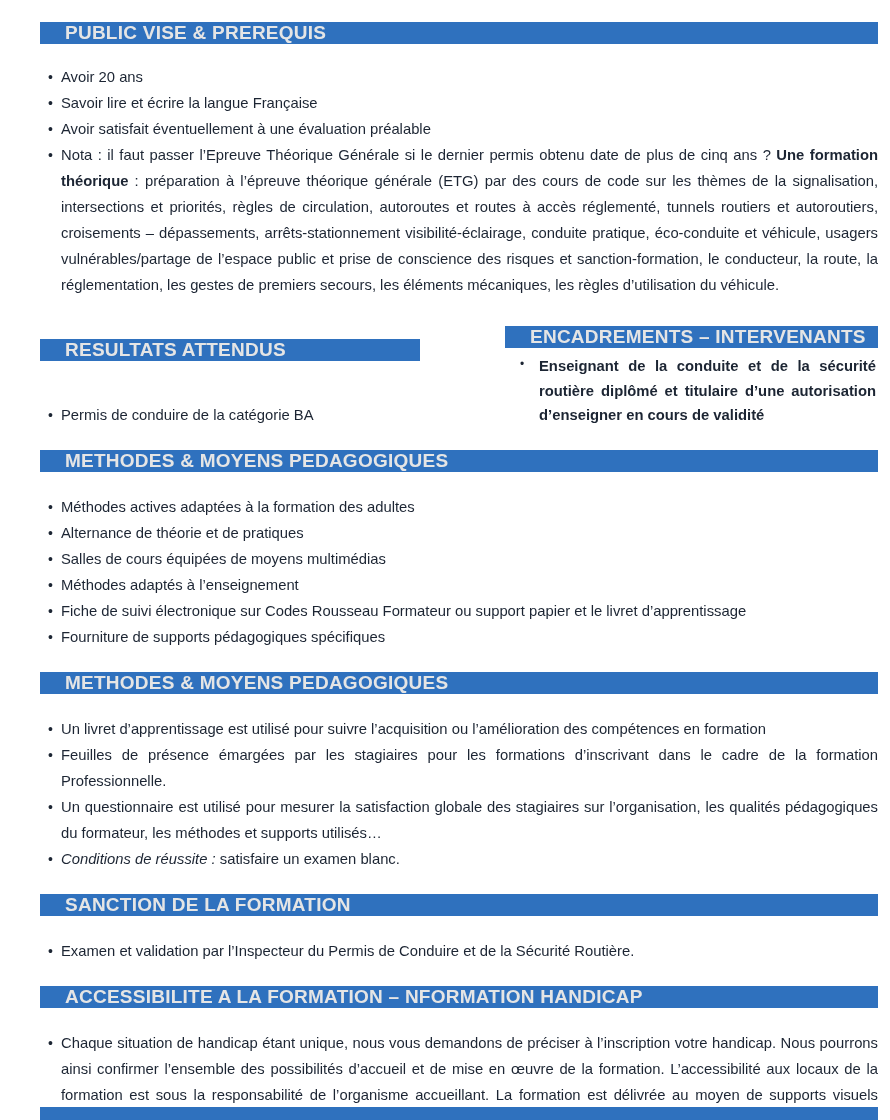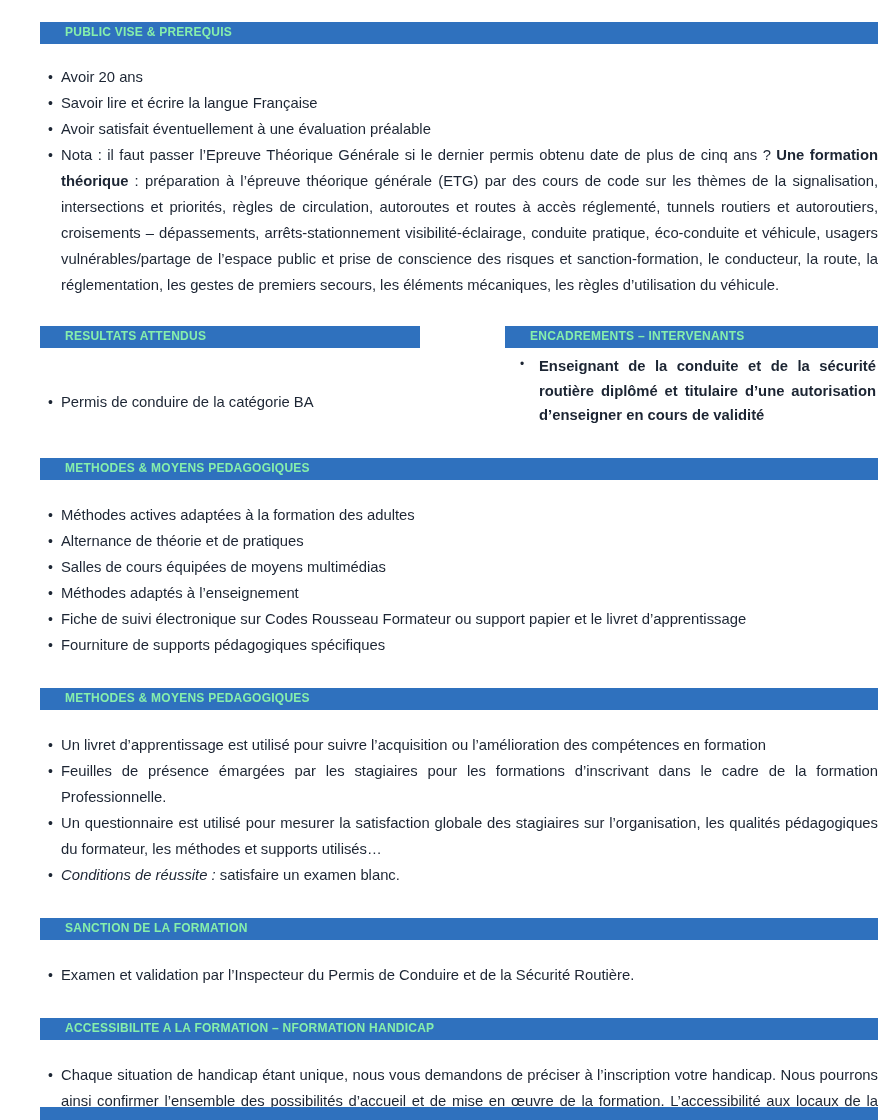--- a/index.html
+++ b/index.html
@@ -9,23 +9,23 @@
   *{margin:0;padding:0;box-sizing:border-box;}
   html,body{background:#ffffff;}
   body{
     width:890px;height:1120px;overflow:hidden;position:relative;
     font-family:"Liberation Sans",sans-serif;
     color:var(--text);
   }
   .content{padding:22px 12px 0 40px;}
   .bar{
     background:var(--accent);
-    color:#86efac;
+    color:#e5e5e5;
     font-weight:bold;
-    font-size:12px;
+    font-size:19px;
     letter-spacing:.25px;
     padding:3px 8px 4px 25px;
     line-height:15px;
   }
   ul.bullets{list-style:none;margin:20px 0 0 8px;}
   ul.bullets li{
     position:relative;
     padding-left:13px;
     font-size:14.8px;
     line-height:26px;
@@ -33,39 +33,39 @@
   ul.bullets li::before{
     content:"\2022";
     position:absolute;
     left:0;top:0;
     font-size:14px;
   }
   .justify{text-align:justify;}
   .first-list{margin-top:22px;}
   li.nota{line-height:27px;}
   
-  .two-col{display:flex;gap:85px;margin-top:28px;}
+  .two-col{display:flex;gap:85px;margin-top:28px;align-items:flex-end;}
   .col-left{width:380px;}
   .col-right{width:373px;}
   .col-left ul.bullets{margin-top:41px;}
   .bullet-row{display:flex;margin-top:6px;}
   .bullet-row .dot{
     width:34px;text-align:center;
     font-size:12px;padding-top:3px;
     flex:0 0 34px;
   }
   .bullet-row .bullet-text{
     flex:1;
     font-size:14.8px;
     line-height:24.5px;
     text-align:justify;
     padding-right:2px;
     font-weight:bold;
   }
-  .sec{margin-top:30px;}
+  .sec{margin-top:22px;}
   .sec ul.bullets{margin-top:22px;}
   .tight ul.bullets li{line-height:26px;}
   .para-list li{line-height:26px;}
   .partial-bar{
     position:absolute;
     left:40px;right:12px;bottom:0;
     height:13px;
     background:var(--accent);
   }
   strong{font-weight:bold;}

